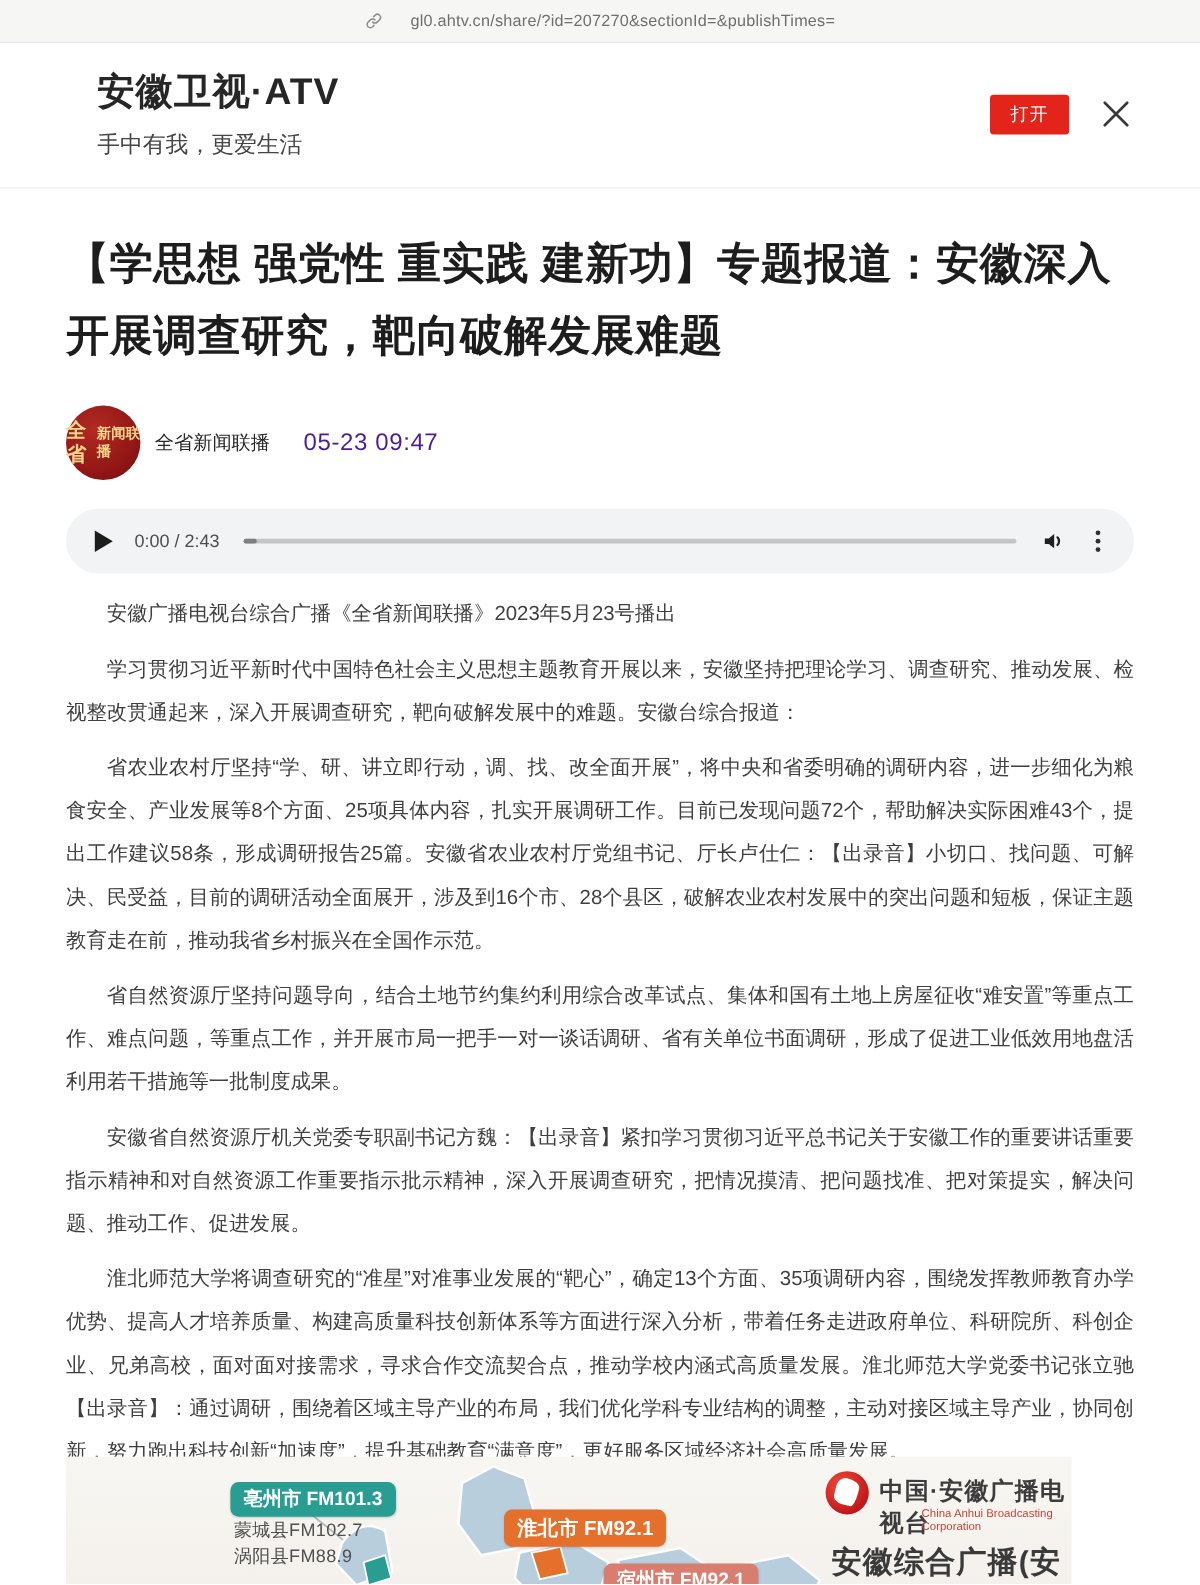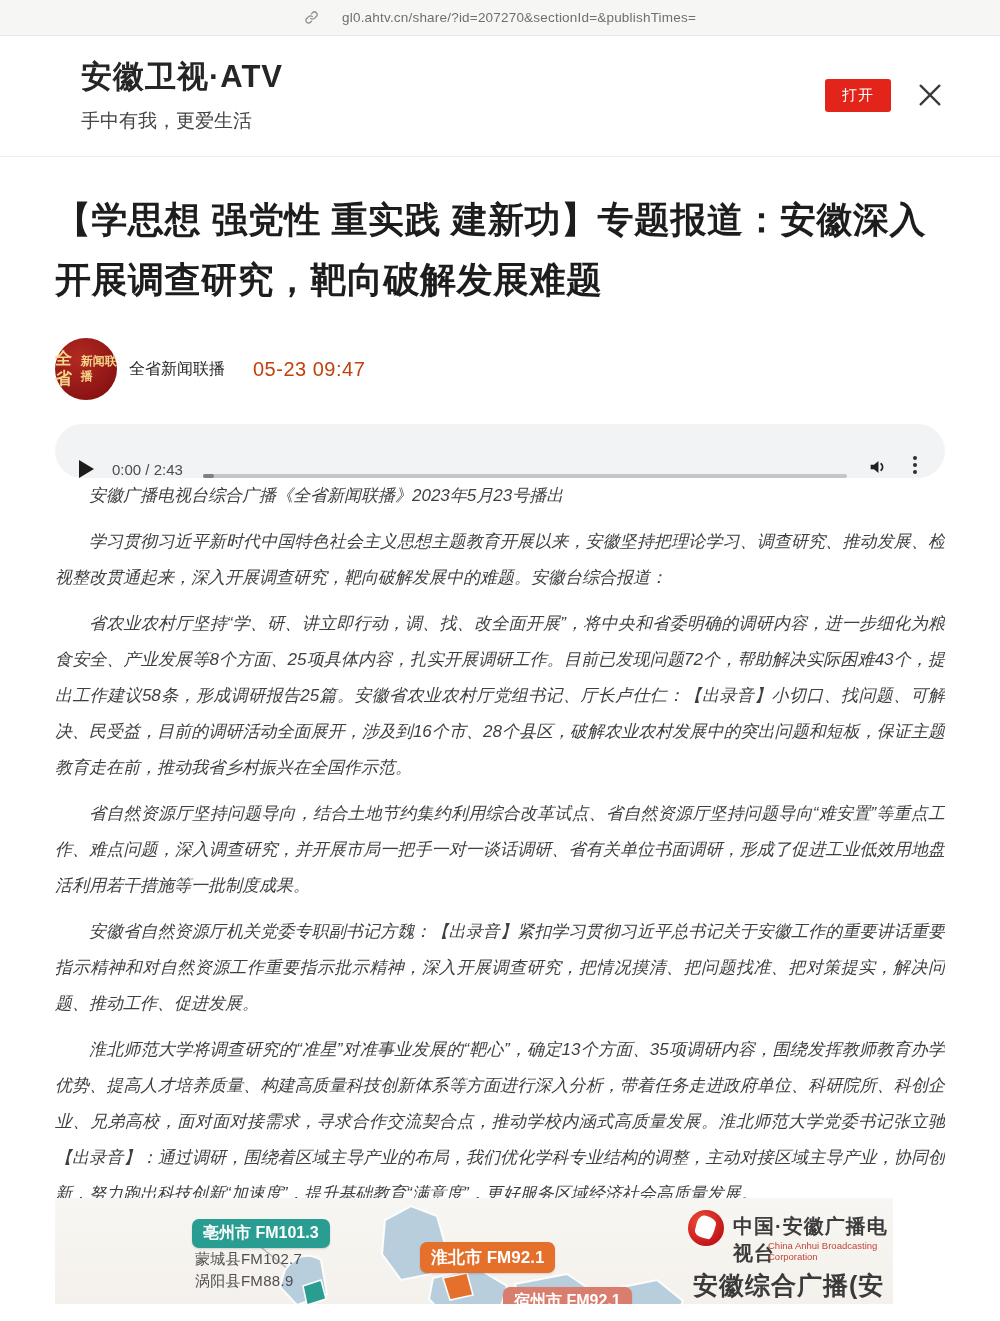--- a/index.html
+++ b/index.html
@@ -38,41 +38,41 @@
   .article-title { margin-top: 33px; font-size: 36px; font-weight: 600; color: #1d1d1d;
     line-height: 60px; letter-spacing: 0.5px; }
 
   .author-row { display: flex; align-items: center; margin-top: 28px; cursor: pointer; }
   .avatar { width: 62px; height: 62px; border-radius: 50%; flex: 0 0 auto;
     background: radial-gradient(circle at 38% 32%, #b22a22 0%, #8d1414 70%, #6f0d0d 100%);
     display: flex; flex-direction: row; align-items: center; justify-content: center; }
   .avatar .l1 { color: #f3d489; font-size: 17px; font-weight: bold; line-height: 20px; }
   .avatar .l2 { color: #f3d489; font-size: 12px; font-weight: bold; line-height: 15px; }
   .author-name { margin-left: 12px; font-size: 16px; color: #262626; }
-  .publish-time { margin-left: 28px; font-size: 20px; color: #c2410c; letter-spacing: 0.5px; }
+  .publish-time { margin-left: 28px; font-size: 20px; color: #4c1d95; letter-spacing: 0.5px; }
 
   
   .audio-player { margin-top: 24px; height: 54px; border-radius: 27px; background: #f1f3f4;
-    display: flex; align-items: flex-end; padding: 0 22px; }
+    display: flex; align-items: center; padding: 0 22px; }
   .play-btn { background: none; border: none; cursor: pointer; padding: 0 6px 0 2px;
     display: flex; align-items: center; }
   .play-icon { width: 0; height: 0; border-left: 15px solid #1c1c1c;
     border-top: 9px solid transparent; border-bottom: 9px solid transparent; }
   .time-display { font-size: 15px; color: #4d4d4d; margin-left: 12px; white-space: nowrap; }
   .progress { flex: 1 1 auto; height: 4px; border-radius: 2px; background: #c3c5c7;
     margin: 0 20px; position: relative; cursor: pointer; }
   .progress .played { position: absolute; left: 0; top: 0; height: 4px; width: 11px;
     border-radius: 2px; background: #7e8184; }
   .volume-btn, .menu-btn { background: none; border: none; cursor: pointer; padding: 0;
     display: flex; align-items: center; justify-content: center; }
   .menu-btn { margin-left: 18px; flex-direction: column; gap: 3px; padding: 4px 6px; }
   .menu-btn i { width: 4px; height: 4px; border-radius: 50%; background: #2f2f2f; display: block; }
 
   
-  .article-body { margin-top: 0; height: 720px; overflow: hidden; font-style: italic; }
+  .article-body { margin-top: 16px; height: 720px; overflow: hidden; }
   .article-body p { font-size: 17px; color: #3f3f3f; line-height: 36px;
     text-align: justify; text-indent: 2em; margin-bottom: 10px; }
 
   
   .footer-image { position: relative; margin: 0 55px; width: 838px; height: 106px;
     overflow: hidden; background: linear-gradient(180deg, #f8f6f2 0%, #f4f1ec 100%); }
   .badge { position: absolute; color: #fff; font-weight: bold; font-size: 16px;
     padding: 4px 11px; border-radius: 7px; white-space: nowrap;
     box-shadow: 0 1px 2px rgba(0,0,0,0.15); }
   .badge.teal { background: #2a9d93; left: 137px; top: 21px; }
@@ -148,21 +148,21 @@
       <i></i>
       <i></i>
       <i></i>
     </button>
   </div>
 
   <div class="article-body">
     <p>安徽广播电视台综合广播《全省新闻联播》2023年5月23号播出</p>
     <p>学习贯彻习近平新时代中国特色社会主义思想主题教育开展以来，安徽坚持把理论学习、调查研究、推动发展、检视整改贯通起来，深入开展调查研究，靶向破解发展中的难题。安徽台综合报道：</p>
     <p>省农业农村厅坚持“学、研、讲立即行动，调、找、改全面开展”，将中央和省委明确的调研内容，进一步细化为粮食安全、产业发展等8个方面、25项具体内容，扎实开展调研工作。目前已发现问题72个，帮助解决实际困难43个，提出工作建议58条，形成调研报告25篇。安徽省农业农村厅党组书记、厅长卢仕仁：【出录音】小切口、找问题、可解决、民受益，目前的调研活动全面展开，涉及到16个市、28个县区，破解农业农村发展中的突出问题和短板，保证主题教育走在前，推动我省乡村振兴在全国作示范。</p>
-    <p>省自然资源厅坚持问题导向，结合土地节约集约利用综合改革试点、省自然资源厅坚持问题导向“难安置”等重点工作、难点问题，深入调查研究，并开展市局一把手一对一谈话调研、省有关单位书面调研，形成了促进工业低效用地盘活利用若干措施等一批制度成果。</p>
+    <p>省自然资源厅坚持问题导向，结合土地节约集约利用综合改革试点、集体和国有土地上房屋征收“难安置”等重点工作、难点问题，等重点工作，并开展市局一把手一对一谈话调研、省有关单位书面调研，形成了促进工业低效用地盘活利用若干措施等一批制度成果。</p>
     <p>安徽省自然资源厅机关党委专职副书记方魏：【出录音】紧扣学习贯彻习近平总书记关于安徽工作的重要讲话重要指示精神和对自然资源工作重要指示批示精神，深入开展调查研究，把情况摸清、把问题找准、把对策提实，解决问题、推动工作、促进发展。</p>
     <p>淮北师范大学将调查研究的“准星”对准事业发展的“靶心”，确定13个方面、35项调研内容，围绕发挥教师教育办学优势、提高人才培养质量、构建高质量科技创新体系等方面进行深入分析，带着任务走进政府单位、科研院所、科创企业、兄弟高校，面对面对接需求，寻求合作交流契合点，推动学校内涵式高质量发展。淮北师范大学党委书记张立驰【出录音】：通过调研，围绕着区域主导产业的布局，我们优化学科专业结构的调整，主动对接区域主导产业，协同创新，努力跑出科技创新“加速度”，提升基础教育“满意度”，更好服务区域经济社会高质量发展。</p>
 
   </div>
 </div>
 
 <div class="footer-image">
   <svg class="map-svg" width="500" height="140" viewBox="0 0 500 140">
     <line x1="32" y1="46" x2="84" y2="88" stroke="#b3b9bc" stroke-width="1.5"></line>
     <line x1="228" y1="70" x2="234" y2="83" stroke="#e5702b" stroke-width="1.5"></line>

